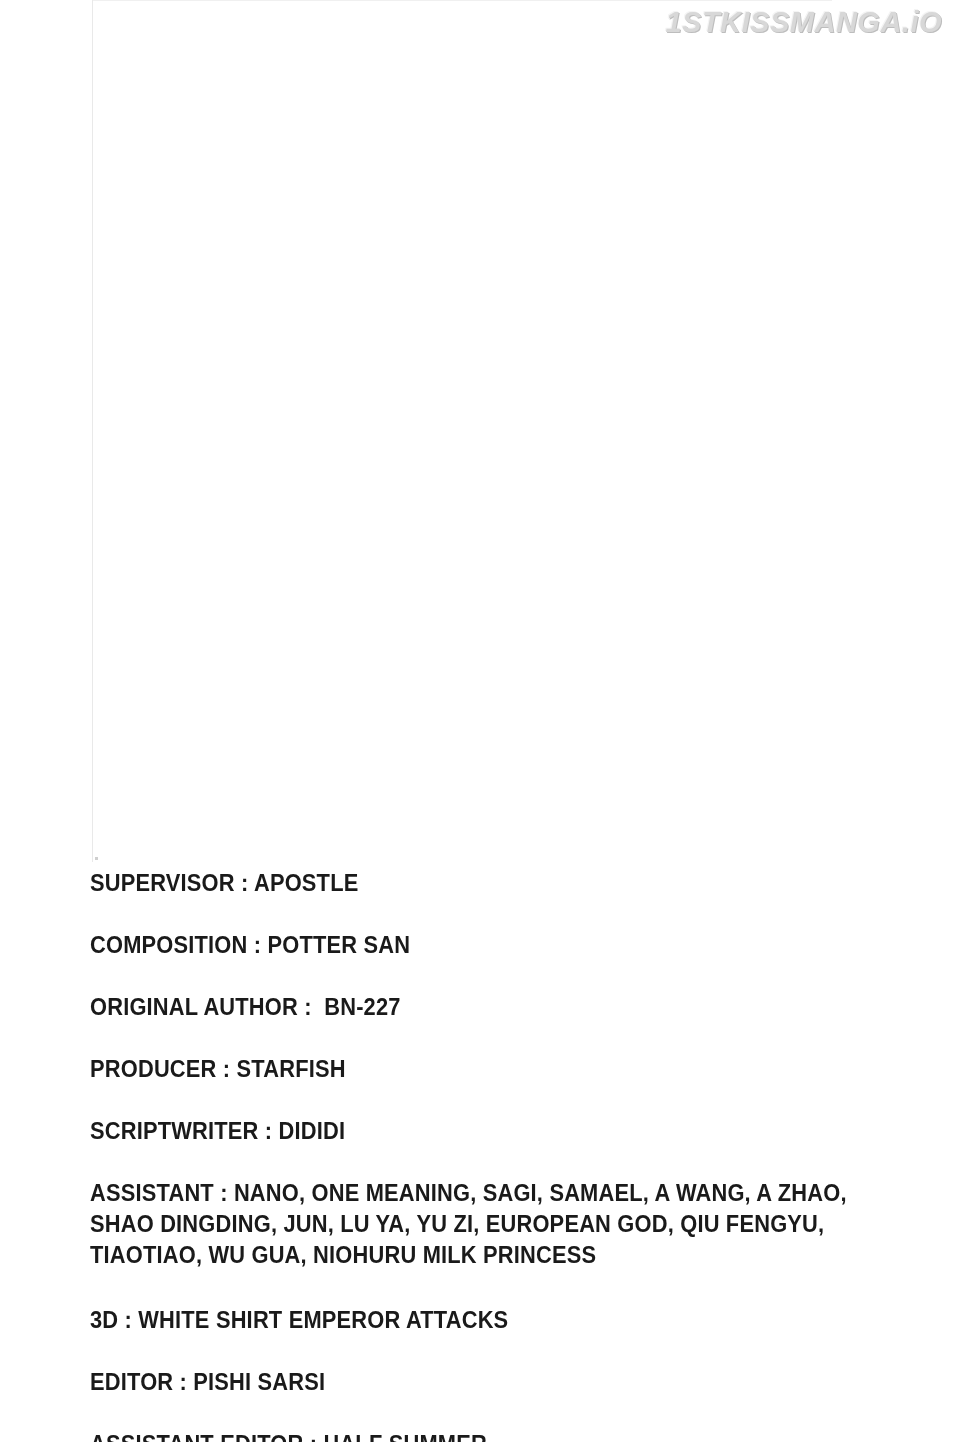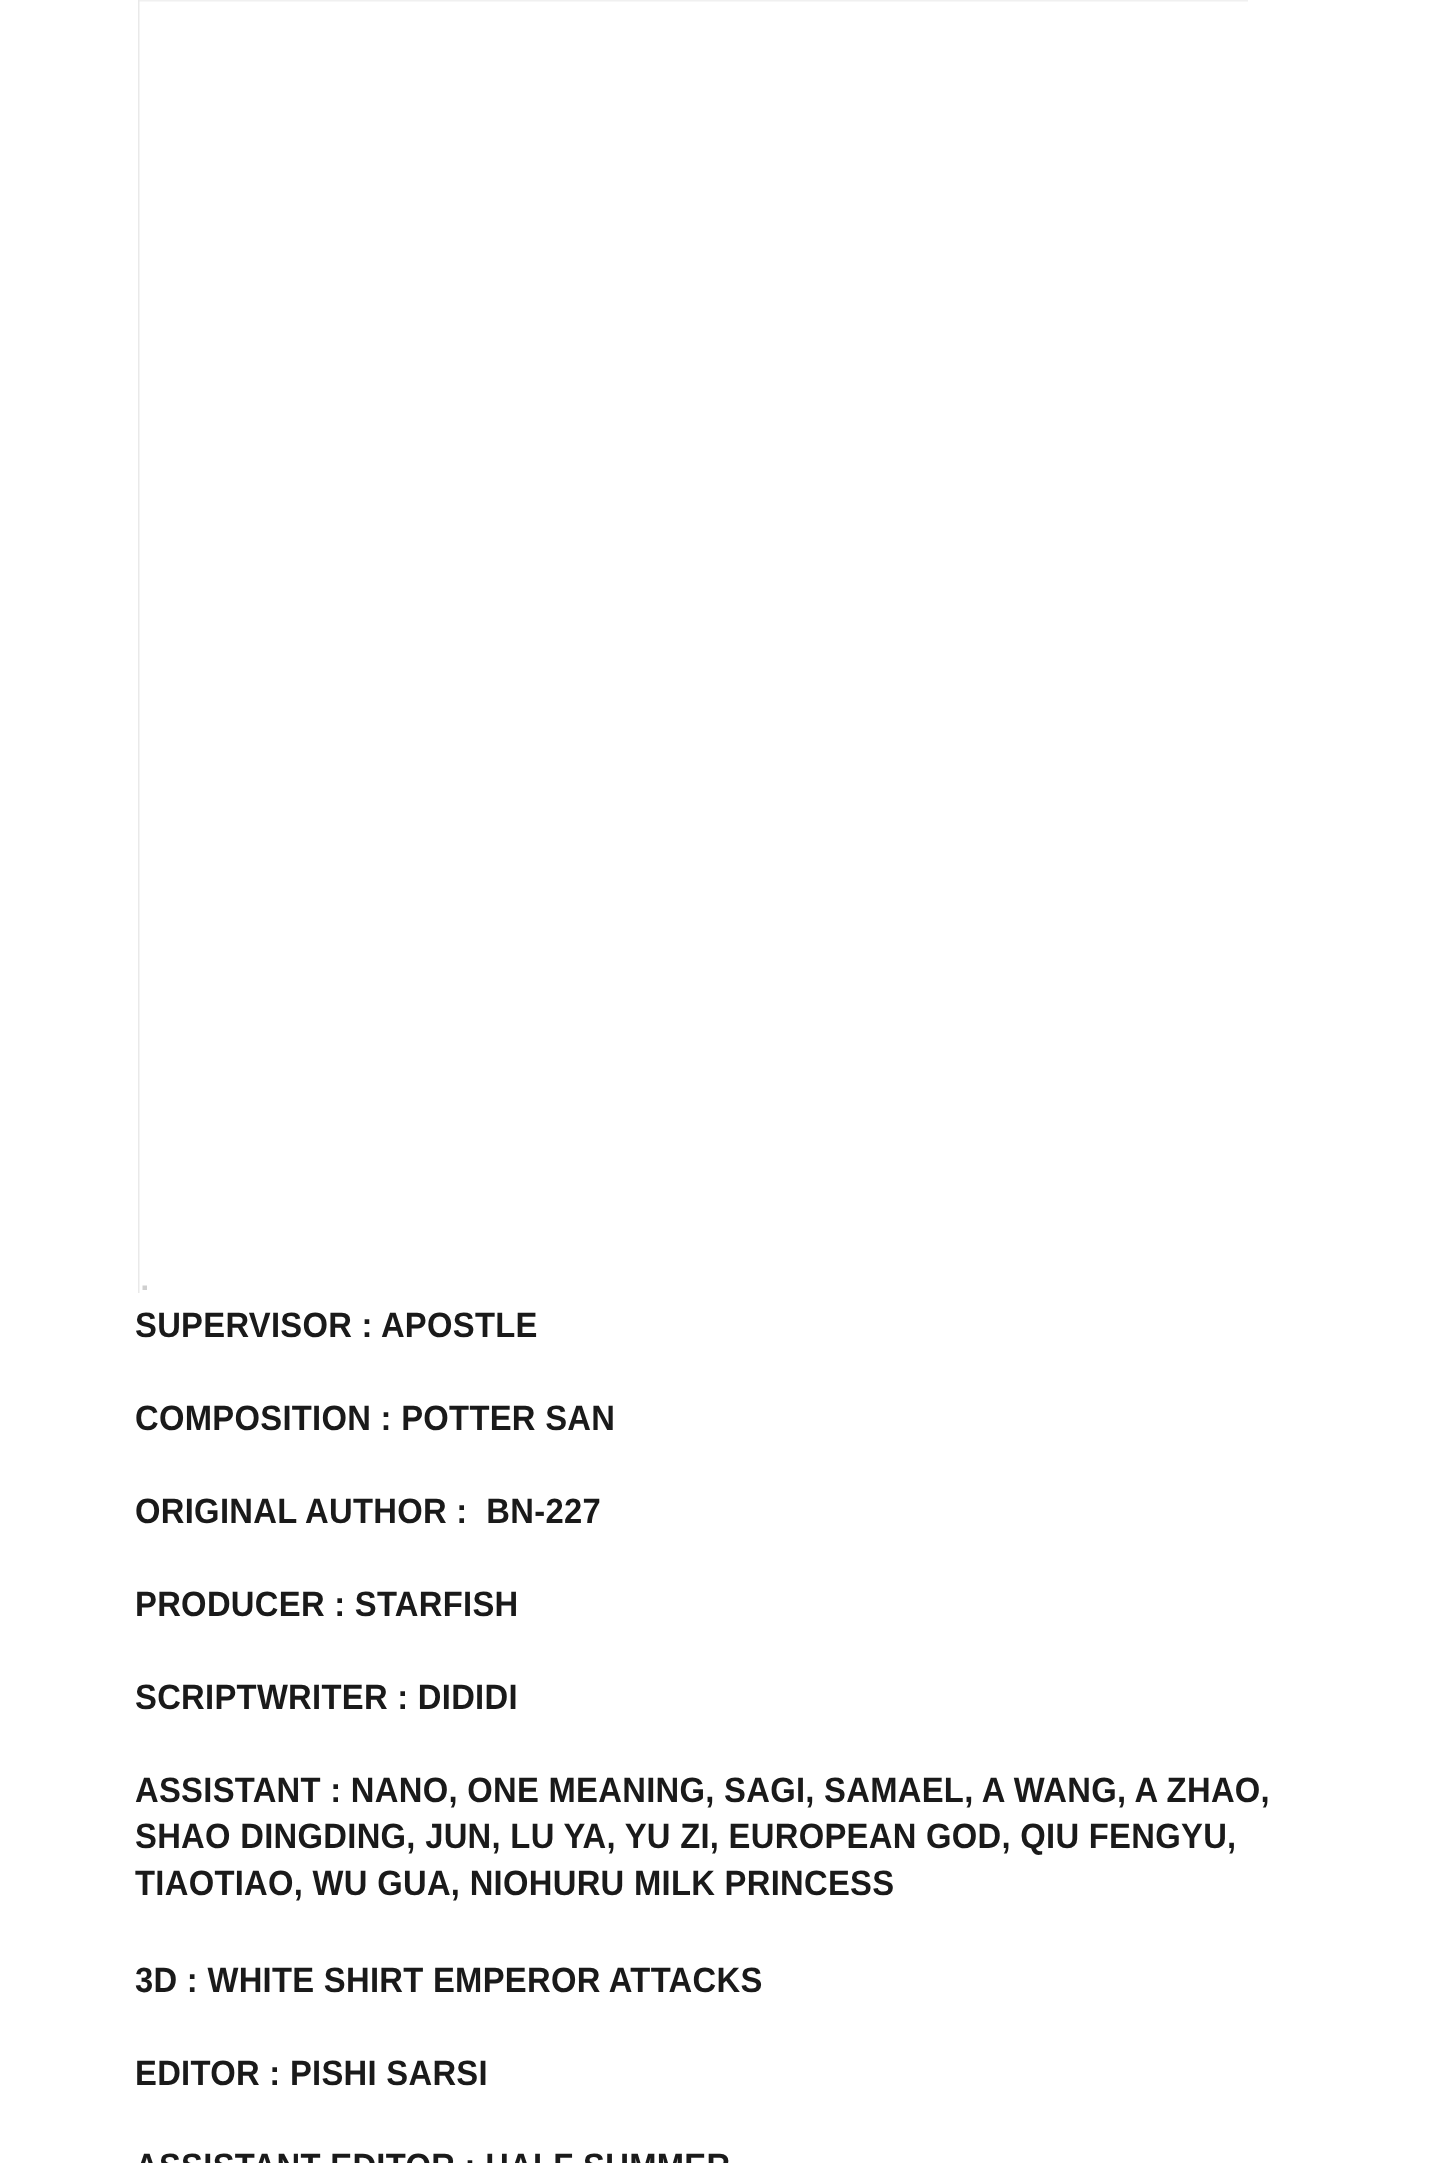--- a/index.html
+++ b/index.html
@@ -104,20 +104,21 @@
   }
 </style>
 </head>
 <body>
 
 <div class="page">
 
   <div class="top-rule"></div>
   <div class="left-rule"></div>
 
+  <div class="watermark">1STKISSMANGA.iO</div>
 
   <div class="speck"></div>
 
   <div class="credits">
     <p class="credit-line">SUPERVISOR : APOSTLE</p>
     <p class="credit-line">COMPOSITION : POTTER SAN</p>
     <p class="credit-line">ORIGINAL AUTHOR :  BN-227</p>
     <p class="credit-line">PRODUCER : STARFISH</p>
     <p class="credit-line">SCRIPTWRITER : DIDIDI</p>
     <p class="credit-line multi">ASSISTANT : NANO, ONE MEANING, SAGI, SAMAEL, A WANG, A ZHAO,

